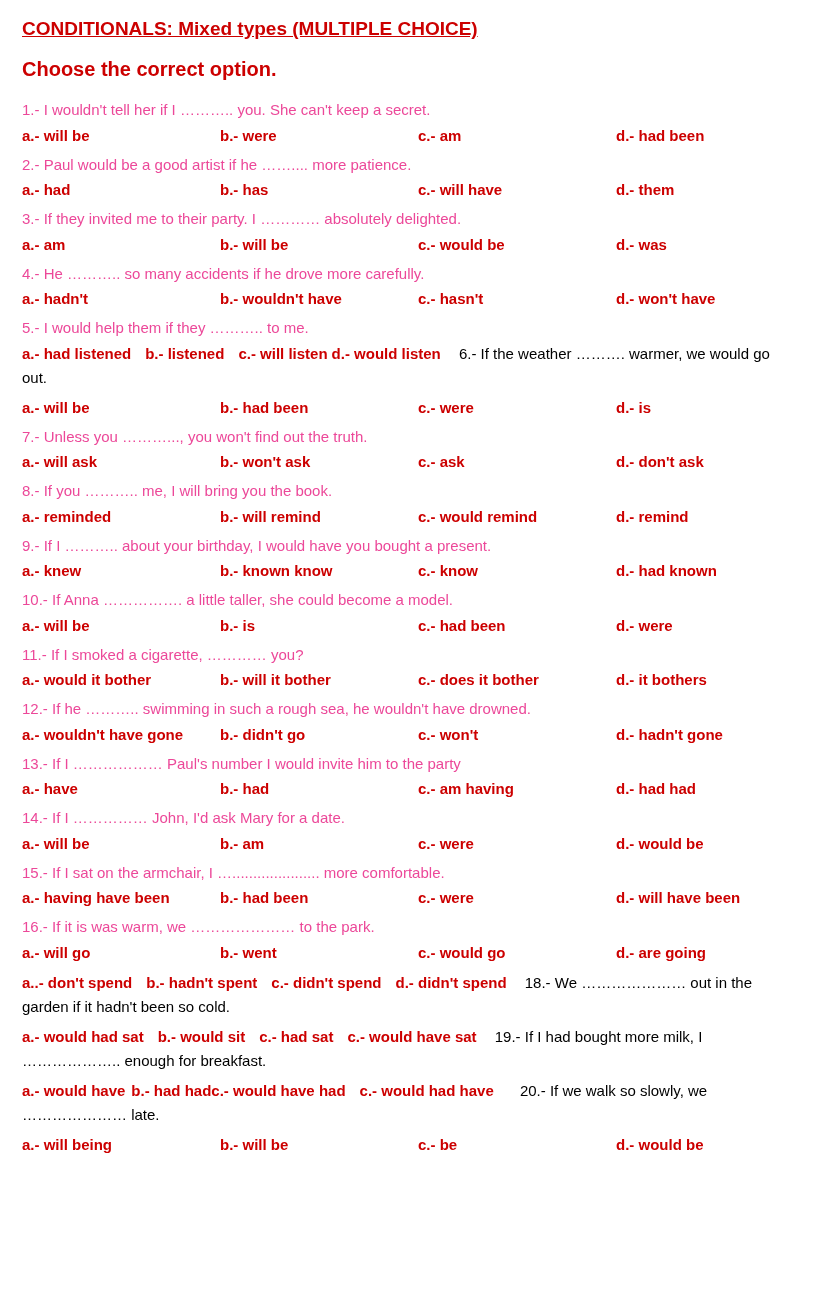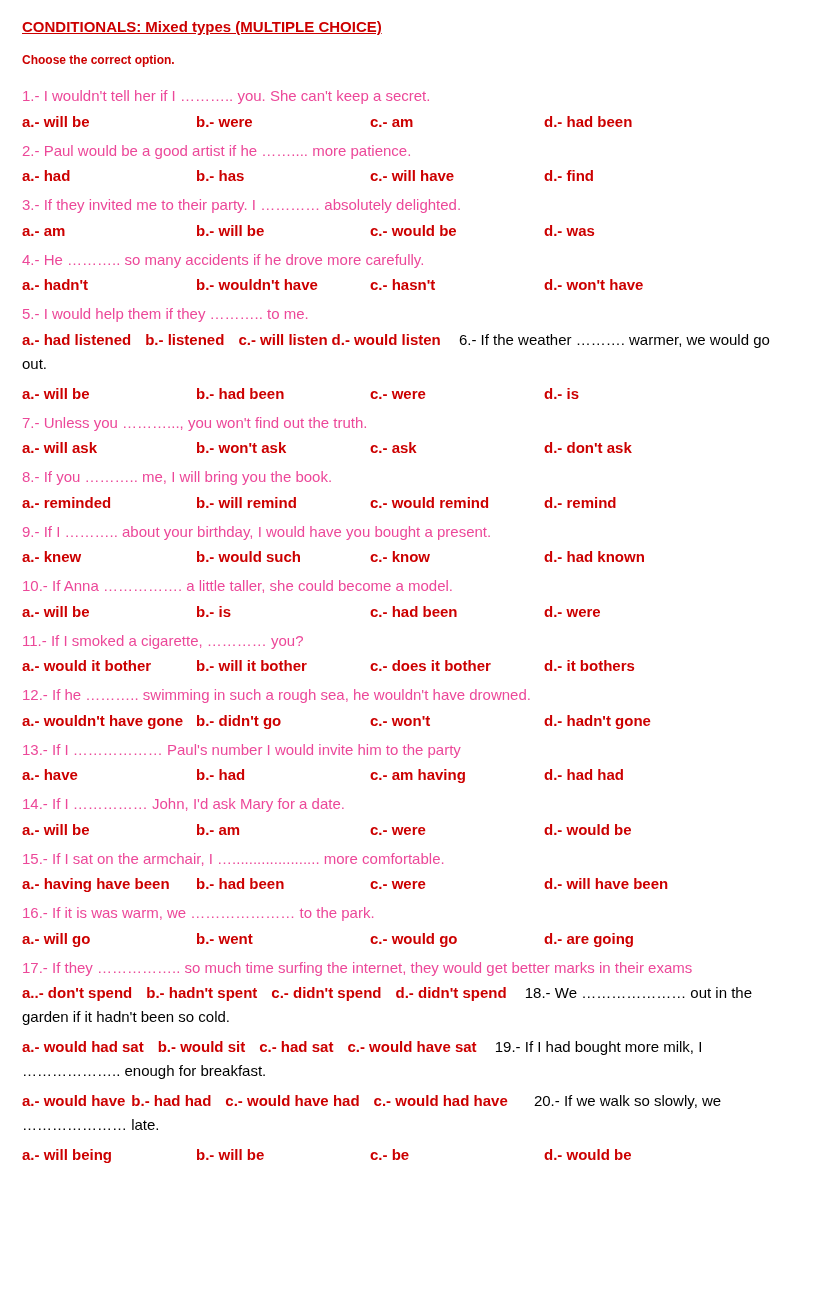--- a/index.html
+++ b/index.html
@@ -7,44 +7,44 @@
       font-family: Arial, sans-serif;
       font-size: 15px;
       color: #000;
       background: #fff;
       padding: 18px 22px;
       width: 816px;
       min-height: 1303px;
     }
     h1 {
       color: #cc0000;
-      font-size: 15px;
+      font-size: 19px;
       font-weight: bold;
       text-decoration: underline;
       margin-bottom: 18px;
     }
     h2 {
       color: #cc0000;
-      font-size: 12px;
+      font-size: 20px;
       font-weight: bold;
       margin-bottom: 18px;
     }
     .question-block {
       margin-bottom: 6px;
     }
     .question-text {
       font-size: 15px;
       color: #ec4899;
       margin-bottom: 2px;
       line-height: 1.5;
     }
     .options-line {
       display: flex;
       flex-wrap: wrap;
-      gap: 0 4px;
+      gap: 0 28px;
       margin-bottom: 4px;
       line-height: 1.6;
     }
     .option {
       color: #cc0000;
       font-weight: bold;
       font-size: 15px;
       white-space: nowrap;
     }
     .option-wide {
@@ -76,21 +76,21 @@
         <span class="option option-wide">c.- am</span>
         <span class="option option-wide">d.- had been</span>
       </div>
     </div>
     <div class="question-block">
       <div class="question-text">2.- Paul would be a good artist if he …….... more patience.</div>
       <div class="options-line">
         <span class="option option-wide">a.- had</span>
         <span class="option option-wide">b.- has</span>
         <span class="option option-wide">c.- will have</span>
-        <span class="option option-wide">d.- find</span>
+        <span class="option option-wide">d.- them</span>
       </div>
     </div>
     <div class="question-block">
       <div class="question-text">3.- If they invited me to their party. I ………… absolutely delighted.</div>
       <div class="options-line">
         <span class="option option-wide">a.- am</span>
         <span class="option option-wide">b.- will be</span>
         <span class="option option-wide">c.- would be</span>
         <span class="option option-wide">d.- was</span>
       </div>
@@ -131,21 +131,21 @@
         <span class="option option-wide">a.- reminded</span>
         <span class="option option-wide">b.- will remind</span>
         <span class="option option-wide">c.- would remind</span>
         <span class="option option-wide">d.- remind</span>
       </div>
     </div>
     <div class="question-block">
       <div class="question-text">9.- If I ……….. about your birthday, I would have you bought a present.</div>
       <div class="options-line">
         <span class="option option-wide">a.- knew</span>
-        <span class="option option-wide">b.- would such</span>
+        <span class="option option-wide">b.- known know</span>
         <span class="option option-wide">c.- know</span>
         <span class="option option-wide">d.- had known</span>
       </div>
     </div>
     <div class="question-block">
       <div class="question-text">10.- If Anna ……………. a little taller, she could become a model.</div>
       <div class="options-line">
         <span class="option option-wide">a.- will be</span>
         <span class="option option-wide">b.- is</span>
         <span class="option option-wide">c.- had been</span>
@@ -200,28 +200,27 @@
     <div class="question-block">
       <div class="question-text">16.- If it is was warm, we ………………… to the park.</div>
       <div class="options-line">
         <span class="option option-wide">a.- will go</span>
         <span class="option option-wide">b.- went</span>
         <span class="option option-wide">c.- would go</span>
         <span class="option option-wide">d.- are going</span>
       </div>
     </div>
     <div class="question-block">
-      <div class="question-text">17.- If they …………….. so much time surfing the internet, they would get better marks in their exams</div>
       <div class="combined-line"><span class="option" style="margin-right: 14px;">a..- don't spend</span><span class="option" style="margin-right: 14px;">b.- hadn't spent</span><span class="option" style="margin-right: 14px;">c.- didn't spend</span><span class="option" style="margin-right: 14px;">d.- didn't spend</span><span>  18.-  We ………………… out in the garden if it hadn't been so cold.</span></div>
     </div>
     <div class="question-block">
       <div class="combined-line"><span class="option" style="margin-right: 14px;">a.- would had sat</span><span class="option" style="margin-right: 14px;">b.- would sit</span><span class="option" style="margin-right: 14px;">c.- had sat</span><span class="option" style="margin-right: 14px;">c.- would have sat</span><span>  19.- If I had bought more milk, I ……………….. enough for breakfast.</span></div>
     </div>
     <div class="question-block">
-      <div class="combined-line"><span class="option" style="margin-right: 6px;">a.- would have</span><span class="option" style="margin-right: 14px;">b.- had had</span><span class="option" style="margin-right: 14px;">c.- would have had</span><span class="option" style="margin-right: 22px;">c.- would had have</span><span>  20.- If we walk so slowly, we ………………… late.</span></div>
+      <div class="combined-line"><span class="option" style="margin-right: 6px;">a.- would have</span><span class="option" style="">b.- had had</span><span class="option" style="margin-right: 14px;">c.- would have had</span><span class="option" style="margin-right: 22px;">c.- would had have</span><span>  20.- If we walk so slowly, we ………………… late.</span></div>
     </div>
     <div class="question-block">
       <div class="options-line">
         <span class="option option-wide">a.- will being</span>
         <span class="option option-wide">b.- will be</span>
         <span class="option option-wide">c.- be</span>
         <span class="option option-wide">d.- would be</span>
       </div>
     </div>
   </div>

